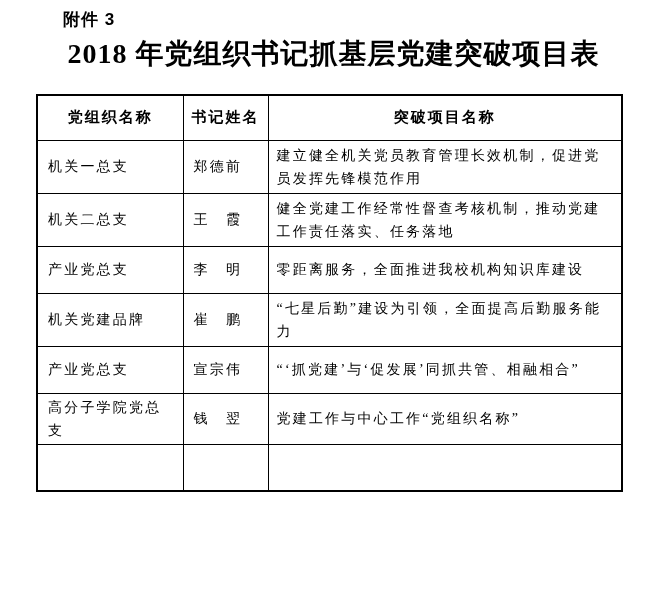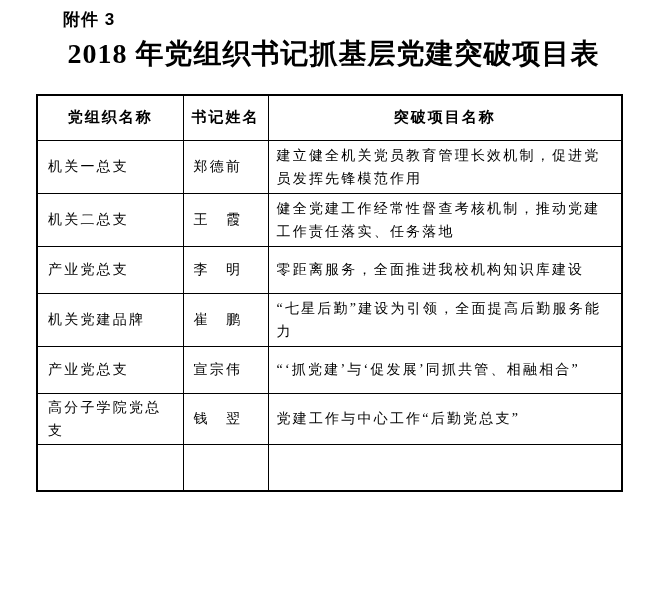--- a/index.html
+++ b/index.html
@@ -124,21 +124,21 @@
     <td class="cell-org">产业党总支</td>
     <td class="cell-name">宣宗伟</td>
     <td class="cell-project">“‘抓党建’与‘促发展’同抓共管、相融相合”</td>
   </tr>
 
 
 
   <tr>
     <td class="cell-org">高分子学院党总支</td>
     <td class="cell-name">钱　翌</td>
-    <td class="cell-project">党建工作与中心工作“后勤党总支”</td>
+    <td class="cell-project">党建工作与中心工作“党组织名称”</td>
   </tr>
 </tbody>
     <tbody class="partial">
       <tr>
         <td class="cell-org"></td>
         <td class="cell-name"></td>
         <td class="cell-project"></td>
       </tr>
     </tbody>
   </table>

